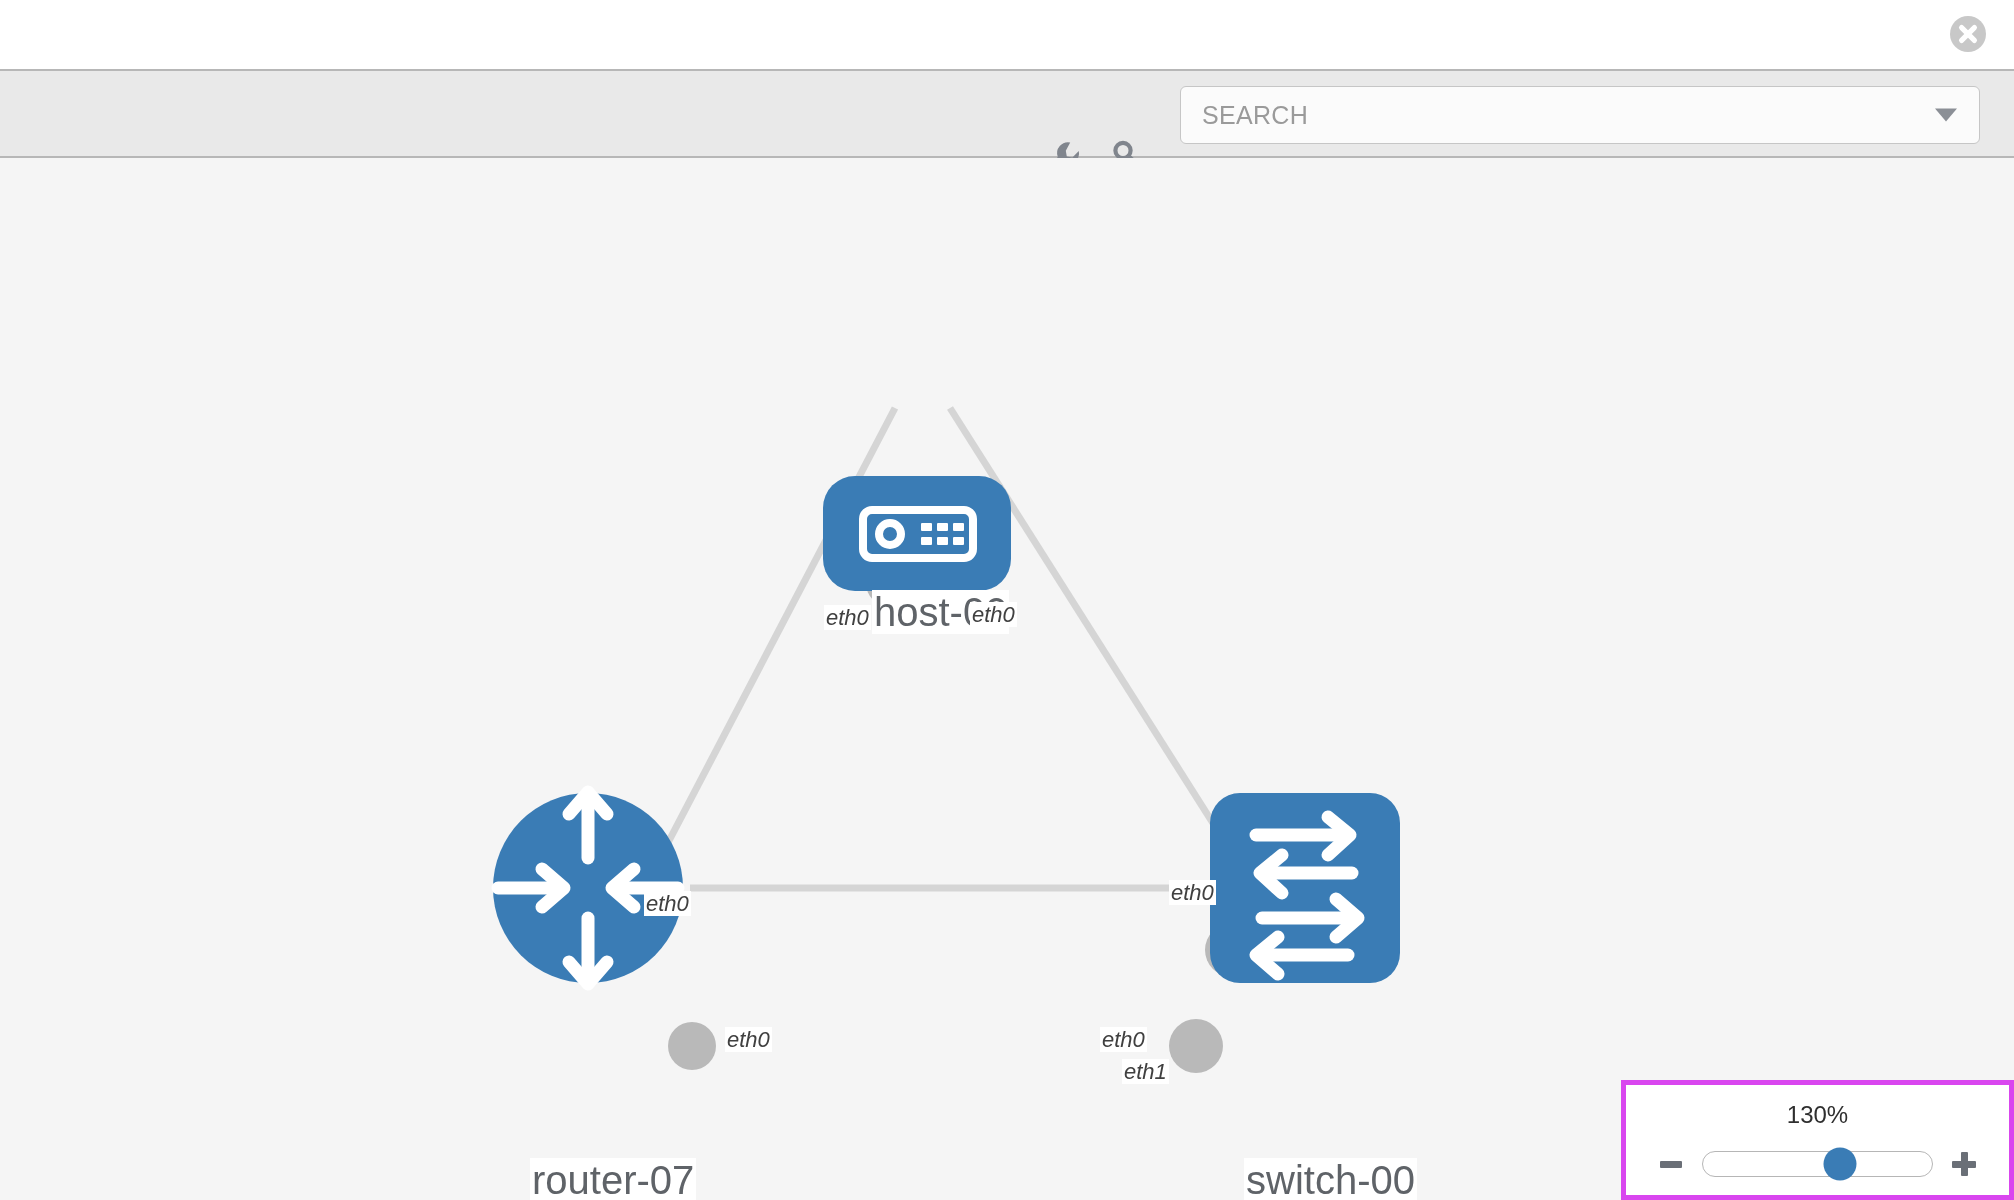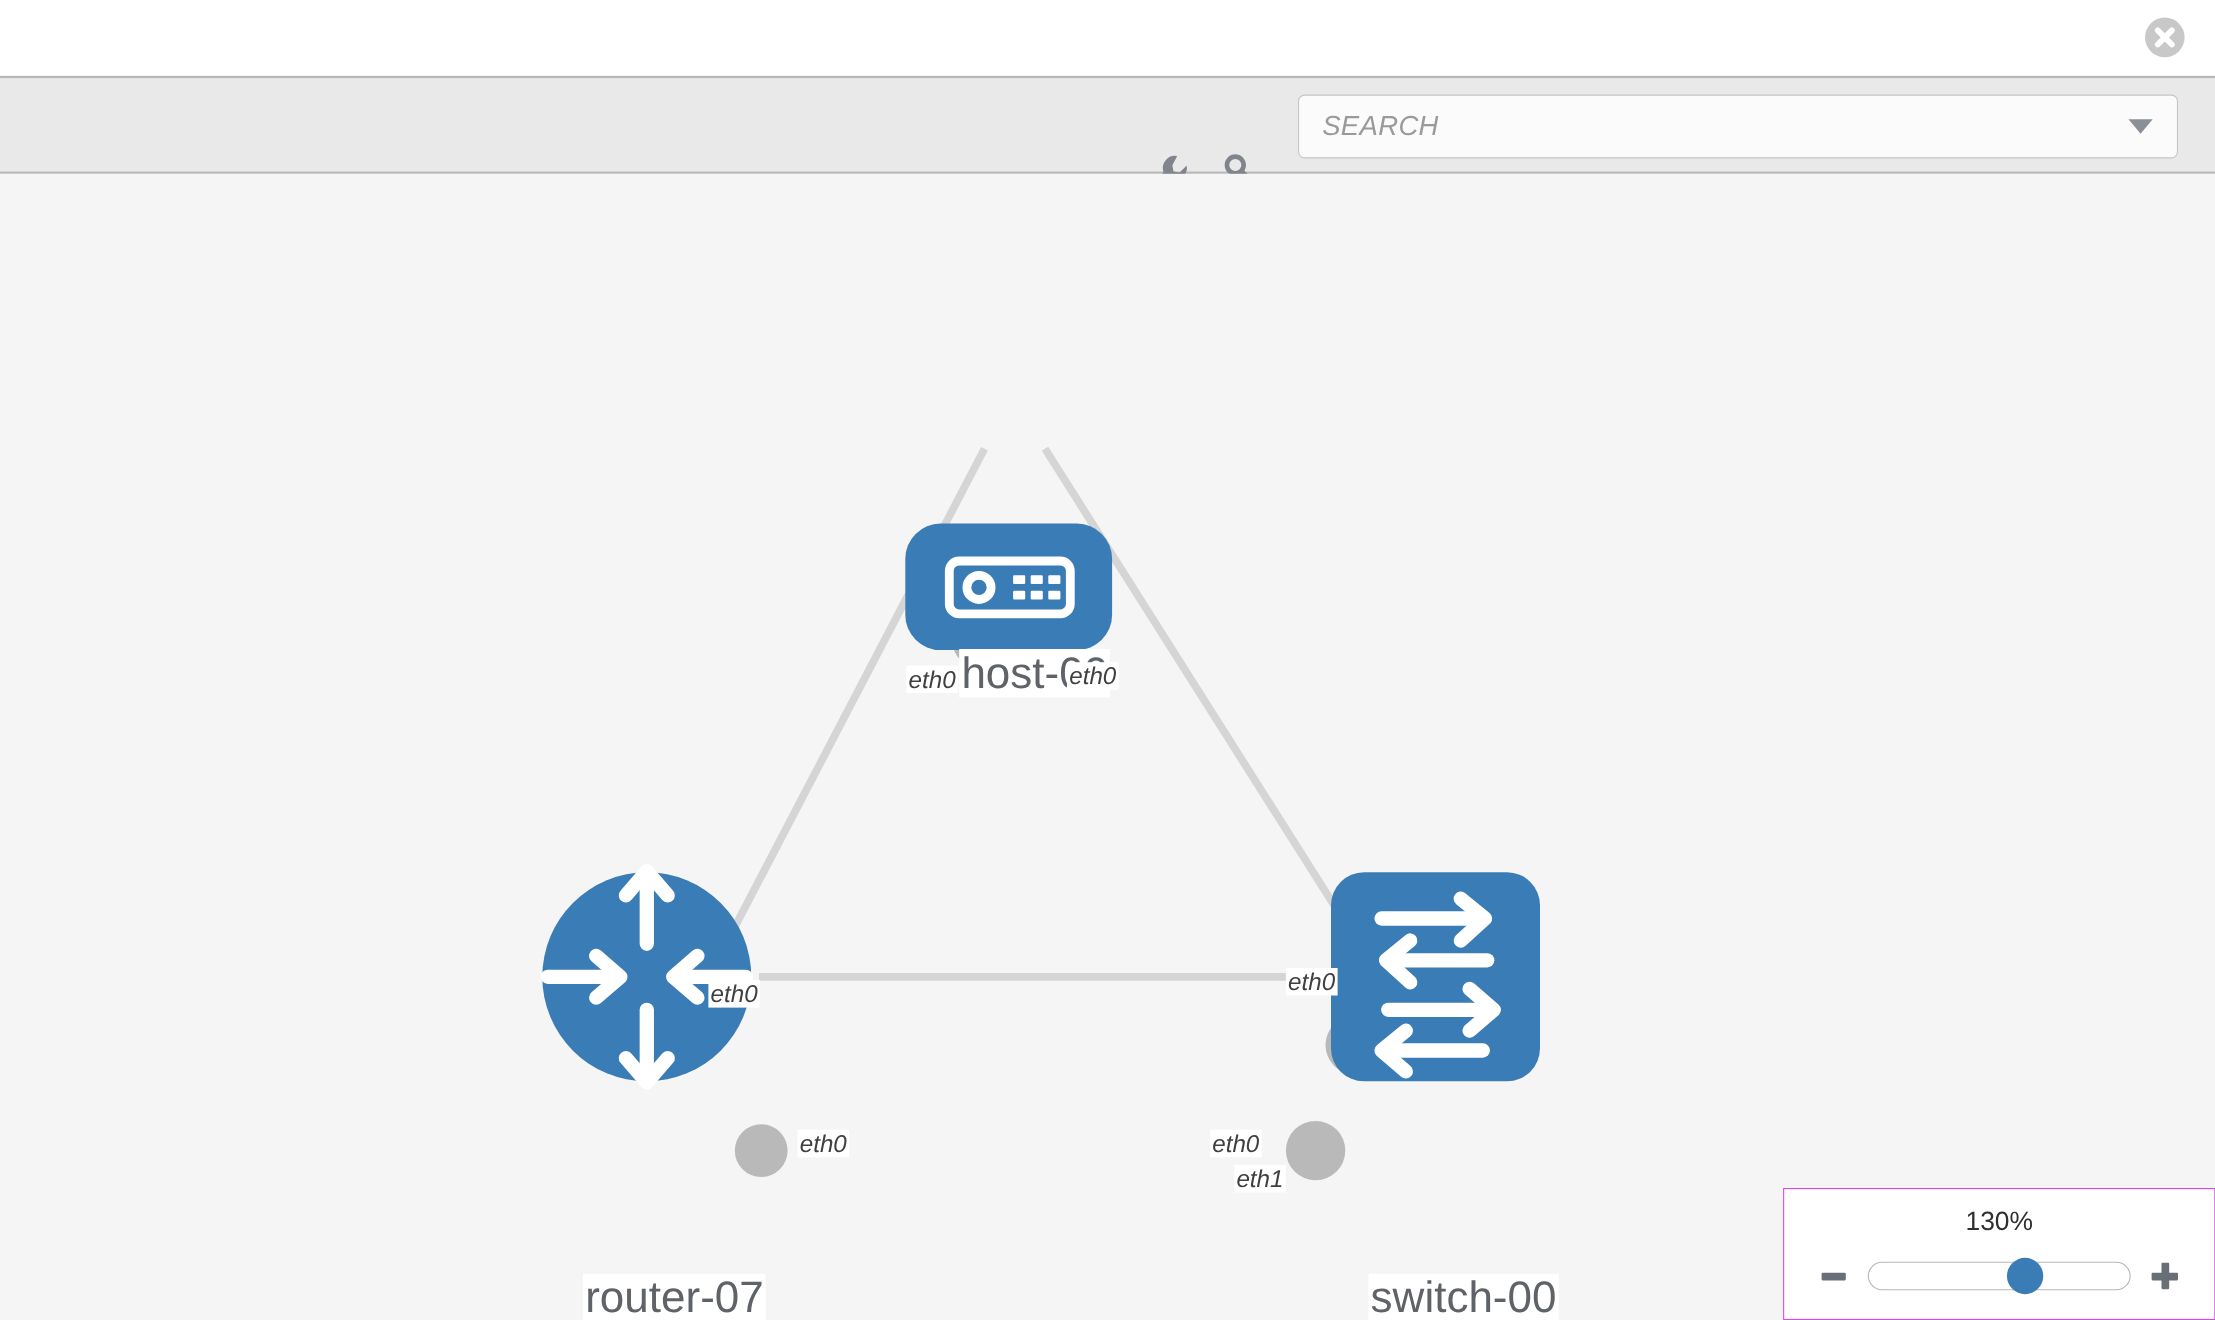--- a/index.html
+++ b/index.html
@@ -62,21 +62,21 @@
 
   .search-select {
     position: absolute; left: 1180px; top: 15px;
     width: 800px; height: 58px;
     background: #fbfbfb;
     border: 1px solid #c6c6c6;
     border-radius: 6px;
   }
   .search-select .label {
     position: absolute; left: 21px; top: 14px;
-    font-size: 25px; color: #9a9a9a; letter-spacing: 0.3px; font-style: italic;
+    font-size: 25px; color: #9a9a9a; letter-spacing: 0.3px;
   }
 
   
   .canvas {
     position: absolute; left: 0; top: 158px;
     width: 2014px; height: 1042px;
     background: #f5f5f5;
     overflow: hidden;
   }
   .topology-svg { position: absolute; left: 0; top: 0; }
@@ -91,21 +91,21 @@
     padding: 1px 2px;
   }
   .nlabel.big   { font-size: 40px; color: #5f6368; }
   .nlabel.iface { font-size: 22px; color: #404040; font-style: italic; }
 
   
   .zoom-widget {
     position: absolute; left: 1621px; top: 1080px;
     width: 393px; height: 120px;
     background: #ffffff;
-    border: 1px solid #d946ef;
+    border: 5px solid #d946ef;
   }
   .zoom-pct {
     position: absolute; left: 0; right: 0; top: 16px;
     text-align: center; font-size: 24px; color: #2f2f2f;
   }
   .zoom-row {
     position: absolute; left: 0; right: 0; top: 58px;
     height: 42px; display: flex; align-items: center;
     padding: 0 28px;
   }

